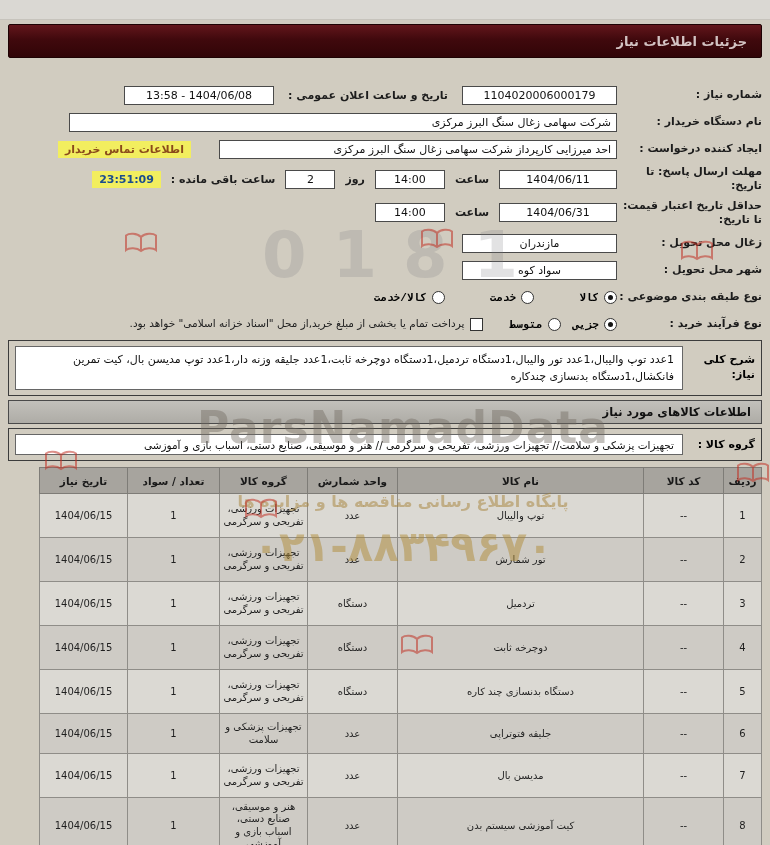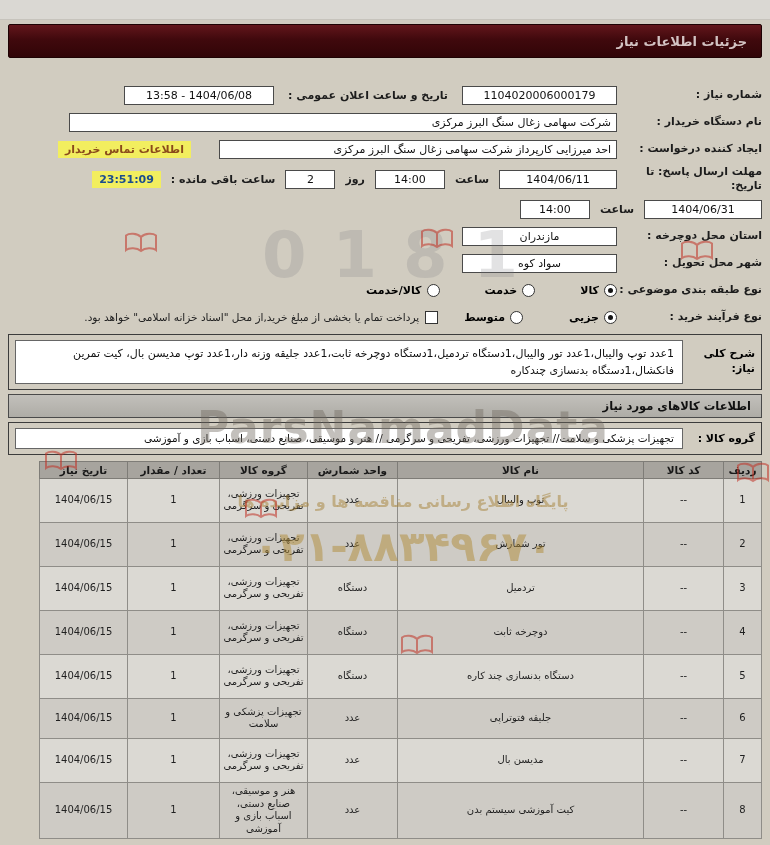--- a/index.html
+++ b/index.html
@@ -28,40 +28,40 @@
   .ann-lbl { margin: 0 14px 0 14px; }
   .hl { background: #f2ee5f; font-size: 11px; font-weight: bold; padding: 2px 7px; }
   .hl.link { color: #8a4a1b; margin-right: 28px; cursor: pointer; }
   .hl.remain { color: #1b4c8d; }
   .ltr { direction: ltr; unicode-bidi: isolate; }
 
   .radio { width: 13px; height: 13px; border: 1px solid #333; border-radius: 50%; background: #fff;
            display: inline-block; position: relative; flex-shrink: 0; }
   .radio.checked::after { content: ""; position: absolute; inset: 3px; border-radius: 50%; background: #141414; }
   .checkbox { width: 13px; height: 13px; border: 1px solid #333; background: #fff; display: inline-block; flex-shrink: 0; }
-  .optpair { display: flex; align-items: flex-start; margin-left: 45px; }
+  .optpair { display: flex; align-items: flex-start; margin-left: 45px; font-family: Liberation Mono, monospace; }
   .opt-label { font-size: 11px; font-weight: bold; margin-right: 5px; }
   .note-text { font-size: 10.5px; color: #222; margin-right: 6px; line-height: 1.3; }
 
   .desc-wrap { border: 1px solid #3c3c3c; margin: 3px 0 4px; padding: 5px 6px; display: flex; align-items: center; }
   .desc-label { width: 72px; flex-shrink: 0; font-size: 11px; font-weight: bold; line-height: 1.35; }
   .desc-box { flex: 1; background: #fff; border: 1px solid #666; font-size: 11px; line-height: 1.55;
               padding: 4px 8px; min-height: 44px; color: #111; }
 
   .section-bar { background: linear-gradient(180deg,#c2c0bb,#aeaca6); border: 1px solid #4a4a4a;
                  font-size: 11.5px; font-weight: bold; color: #111; padding: 4px 10px; margin-bottom: 4px; }
 
   .group-wrap { border: 1px solid #3c3c3c; padding: 5px 6px; display: flex; align-items: center; margin-bottom: 6px; }
   .group-label { width: 72px; flex-shrink: 0; font-size: 11px; font-weight: bold; }
   .group-box { flex: 1; background: #fff; border: 1px solid #666; font-size: 10.5px; color: #111;
                padding: 0 8px; white-space: nowrap; overflow: hidden; height: 21px; display: flex; align-items: center; }
 
   table.items { border-collapse: collapse; width: 722px; table-layout: fixed; margin-top: 2px; }
   .items th { background: #a7a49e; border: 1px solid #7e7c77; font-size: 10.5px; font-weight: bold;
-              color: #191919; height: 17px; padding: 2px; }
+              color: #191919; height: 26px; padding: 2px; }
   .items td { border: 1px solid #8f8d88; font-size: 10px; text-align: center; vertical-align: middle;
               padding: 2px 3px; line-height: 1.25; color: #1f1f1f; overflow: hidden; }
   .items tbody tr:nth-child(odd) { background: #dbd9d3; }
   .items tbody tr:nth-child(even) { background: #cecbc5; }
   .items tbody tr { height: 44px; }
   .items tbody tr:nth-child(6) { height: 40px; }
   .items tbody tr:nth-child(8) { height: 56px; }
 
   .wm { position: absolute; inset: 0; pointer-events: none; z-index: 10; }
   .wm > div, .wm > span { position: absolute; padding-left: 36px; }
@@ -114,27 +114,28 @@
       <div class="vbox w-date ltr">1404/06/11</div>
       <div class="inline-lbl">ساعت</div>
       <div class="vbox w-time ltr">14:00</div>
       <div class="inline-lbl">روز</div>
       <div class="vbox w-days ltr">2</div>
       <div class="inline-lbl">ساعت باقی مانده :</div>
       <div class="hl remain ltr">23:51:09</div>
     </div>
 
     <div class="frow">
+      <div class="flabel">حداقل تاریخ اعتبار قیمت: تا تاریخ:</div>
       <div class="vbox w-date ltr">1404/06/31</div>
       <div class="inline-lbl">ساعت</div>
       <div class="vbox w-time ltr">14:00</div>
     </div>
 
     <div class="frow">
-      <div class="flabel">استان محل دوچرخه :</div>
+      <div class="flabel">زغال محل تحویل :</div>
       <div class="vbox w-prov">مازندران</div>
     </div>
 
     <div class="frow">
       <div class="flabel">شهر محل تحویل :</div>
       <div class="vbox w-prov">سواد کوه</div>
     </div>
 
     <div class="frow">
       <div class="flabel">نوع طبقه بندی موضوعی :</div>
@@ -147,21 +148,21 @@
         <span class="opt-label">خدمت</span>
       </div>
       <div class="optpair">
         <span class="radio"></span>
         <span class="opt-label">کالا/خدمت</span>
       </div>
     </div>
 
     <div class="frow">
       <div class="flabel">نوع فرآیند خرید :</div>
-      <div class="optpair" style="margin-left:46px">
+      <div class="optpair" style="margin-left:12px">
         <span class="radio checked"></span>
         <span class="opt-label">جزیی</span>
       </div>
       <div class="optpair" style="margin-left:26px">
         <span class="radio"></span>
         <span class="opt-label">متوسط</span>
       </div>
       <span class="checkbox"></span>
       <span class="note-text">پرداخت تمام یا بخشی از مبلغ خرید,از محل "اسناد خزانه اسلامی" خواهد بود.</span>
     </div>
@@ -188,21 +189,21 @@
           <col style="width:92px">
           <col style="width:88px">
       </colgroup>
       <thead>
         <tr>
           <th>ردیف</th>
           <th>کد کالا</th>
           <th>نام کالا</th>
           <th>واحد شمارش</th>
           <th>گروه کالا</th>
-          <th>تعداد / مقدار</th>
+          <th>تعداد / سواد</th>
           <th>تاریخ نیاز</th>
         </tr>
       </thead>
       <tbody>
           <tr>
             <td>1</td>
             <td>--</td>
             <td>توپ والیبال</td>
             <td>عدد</td>
             <td>تجهیزات ورزشی، تفریحی و سرگرمی</td>

